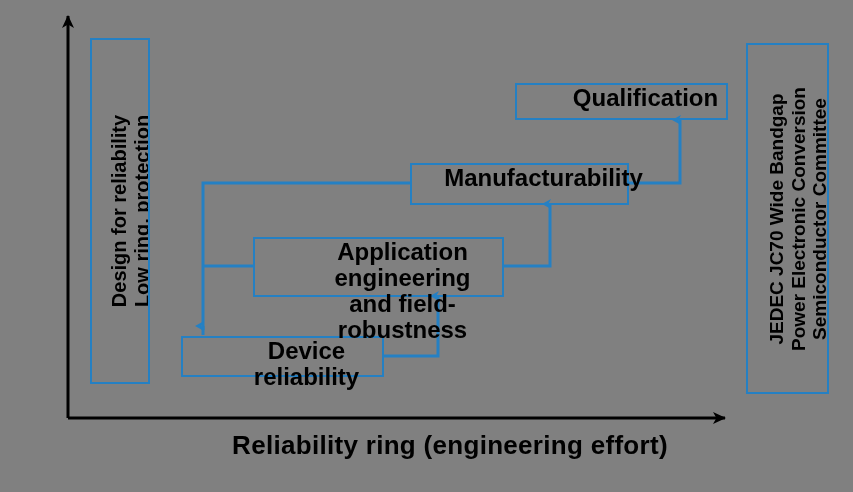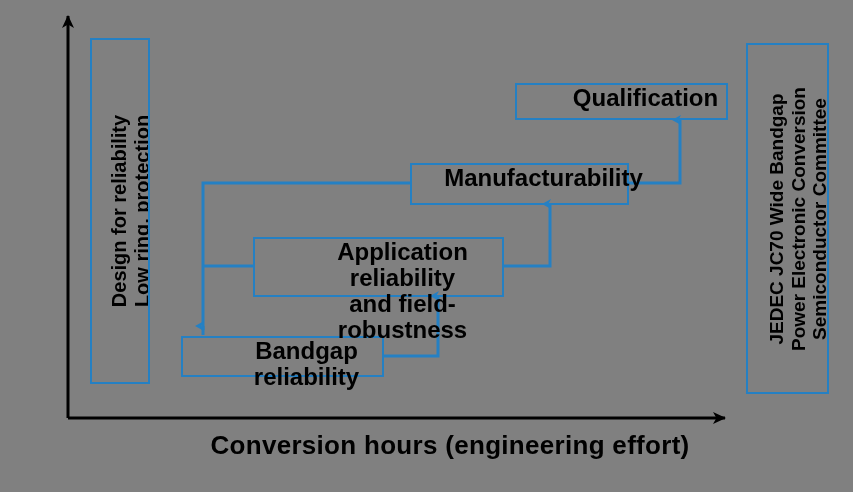--- a/index.html
+++ b/index.html
@@ -136,44 +136,44 @@
 
       <line x1="203" y1="266" x2="253" y2="266" stroke="#2580c3" stroke-width="3"></line>
     </g>
   </svg>
 
   <div id="y-axis-title" class="axis-title" style="font-size:26px; transform: rotate(-90deg) translate(-420px, 0); transform-origin: 0 0; left:10px; top:418px; width:402px; height:44px;">
     
   </div>
 
   <div id="x-axis-title" class="axis-title">
-    <span>Conversion hours (engineering effort)</span>
+    <span>Reliability ring (engineering effort)</span>
   </div>
 
   <div class="side-panel" style="left:90px; top:38px; width:60px; height:346px;">
     <div class="rot-wrap" style="transform: translate(-50%,-50%) rotate(-90deg); width:330px; font-size:20px;">
       <span>Design for reliability
 Low ring, protection</span>
     </div>
   </div>
 
   <div class="side-panel" style="left:746px; top:43px; width:83px; height:351px;">
     <div class="rot-wrap" style="transform: translate(-50%,-50%) rotate(-90deg); width:336px; font-size:19px;">
       <span>JEDEC JC70 Wide Bandgap
 Power Electronic Conversion
 Semiconductor Committee</span>
     </div>
   </div>
 
   <div class="node-box" style="left:181px; top:336px; width:203px; height:41px; font-size:24px;">
-    <span class="node-label">Bandgap reliability</span>
+    <span class="node-label">Device reliability</span>
   </div>
 
   <div class="node-box" style="left:253px; top:237px; width:251px; height:60px; font-size:24px;">
-    <span class="node-label">Application reliability
+    <span class="node-label">Application engineering
 and field-robustness</span>
   </div>
 
   <div class="node-box" style="left:410px; top:163px; width:219px; height:42px; font-size:24px;">
     <span class="node-label">Manufacturability</span>
   </div>
 
   <div class="node-box" style="left:515px; top:83px; width:213px; height:37px; font-size:24px;">
     <span class="node-label">Qualification</span>
   </div>

